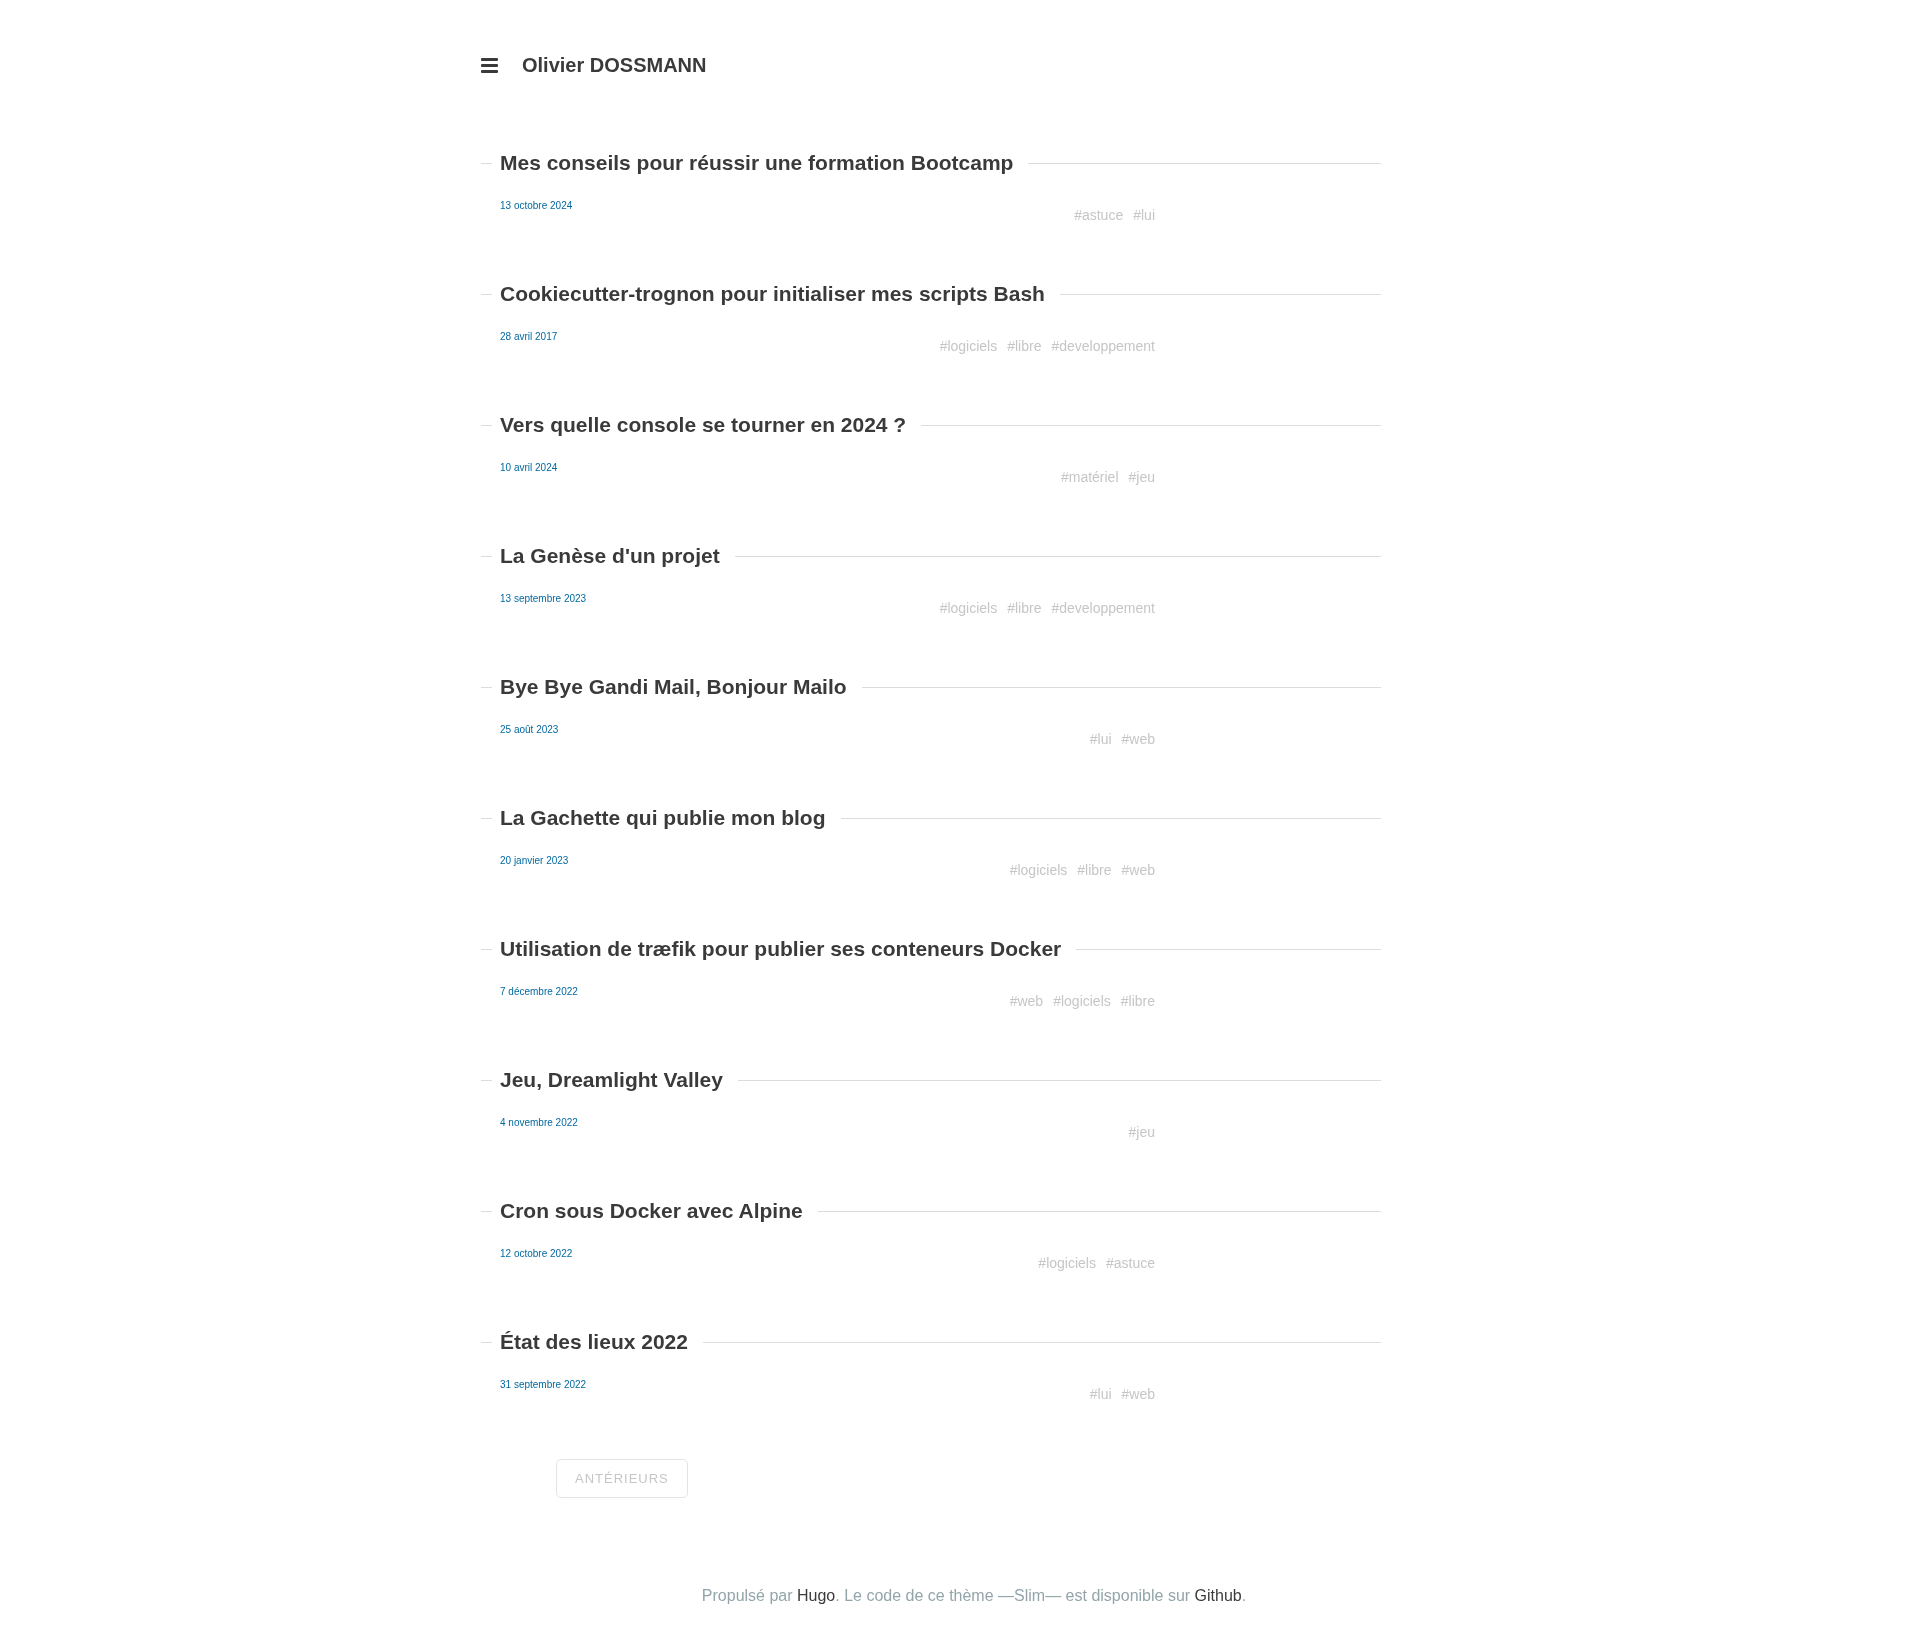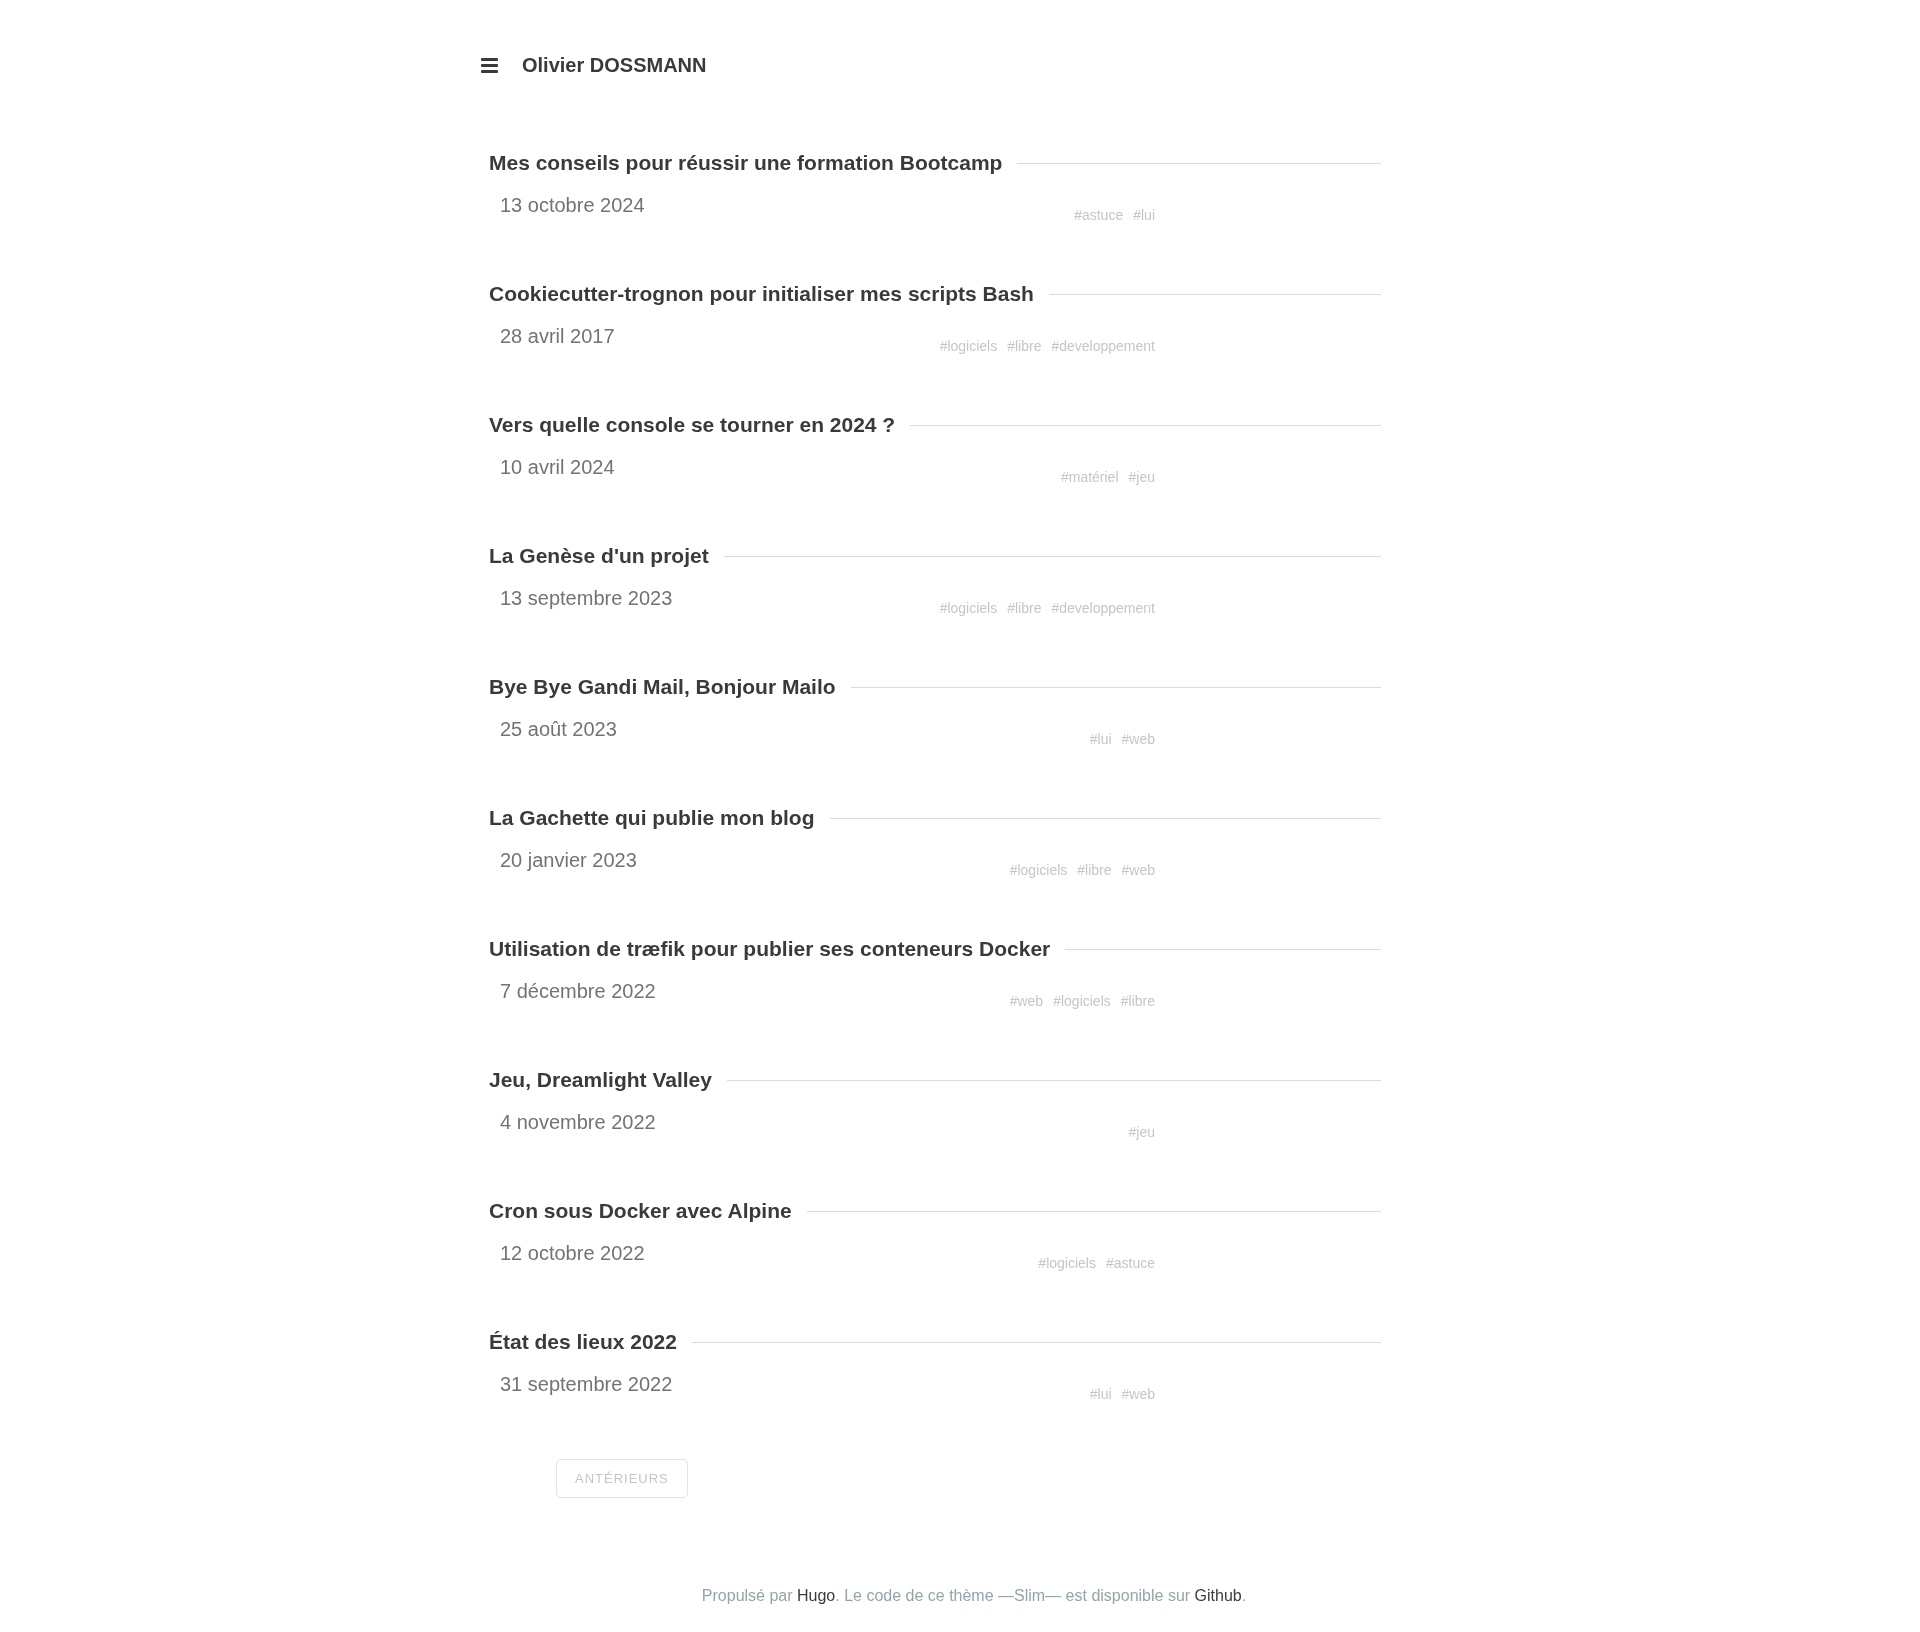--- a/index.html
+++ b/index.html
@@ -69,35 +69,36 @@
     left: 0;
     right: 0;
     top: 50%;
     height: 1px;
     background: #dcdcdc;
   }
   .post-title a {
     position: relative;
     display: inline-block;
     background: #ffffff;
+    margin-left: 11px;
     padding: 0 15px 0 8px;
     color: #3a3a3a;
     text-decoration: none;
     cursor: pointer;
   }
   .post-meta {
     position: relative;
     margin-left: 19px;
     margin-top: 18px;
     height: 34px;
   }
   .post-date {
-    font-size: 20px;
+    font-size: 10px;
     line-height: 20px;
-    color: #737373;
+    color: #0369a1;
   }
   .post-tags {
     position: absolute;
     top: 10px;
     right: 226px;
     font-size: 14px;
     line-height: 20px;
     white-space: nowrap;
   }
   .post-tags a {

